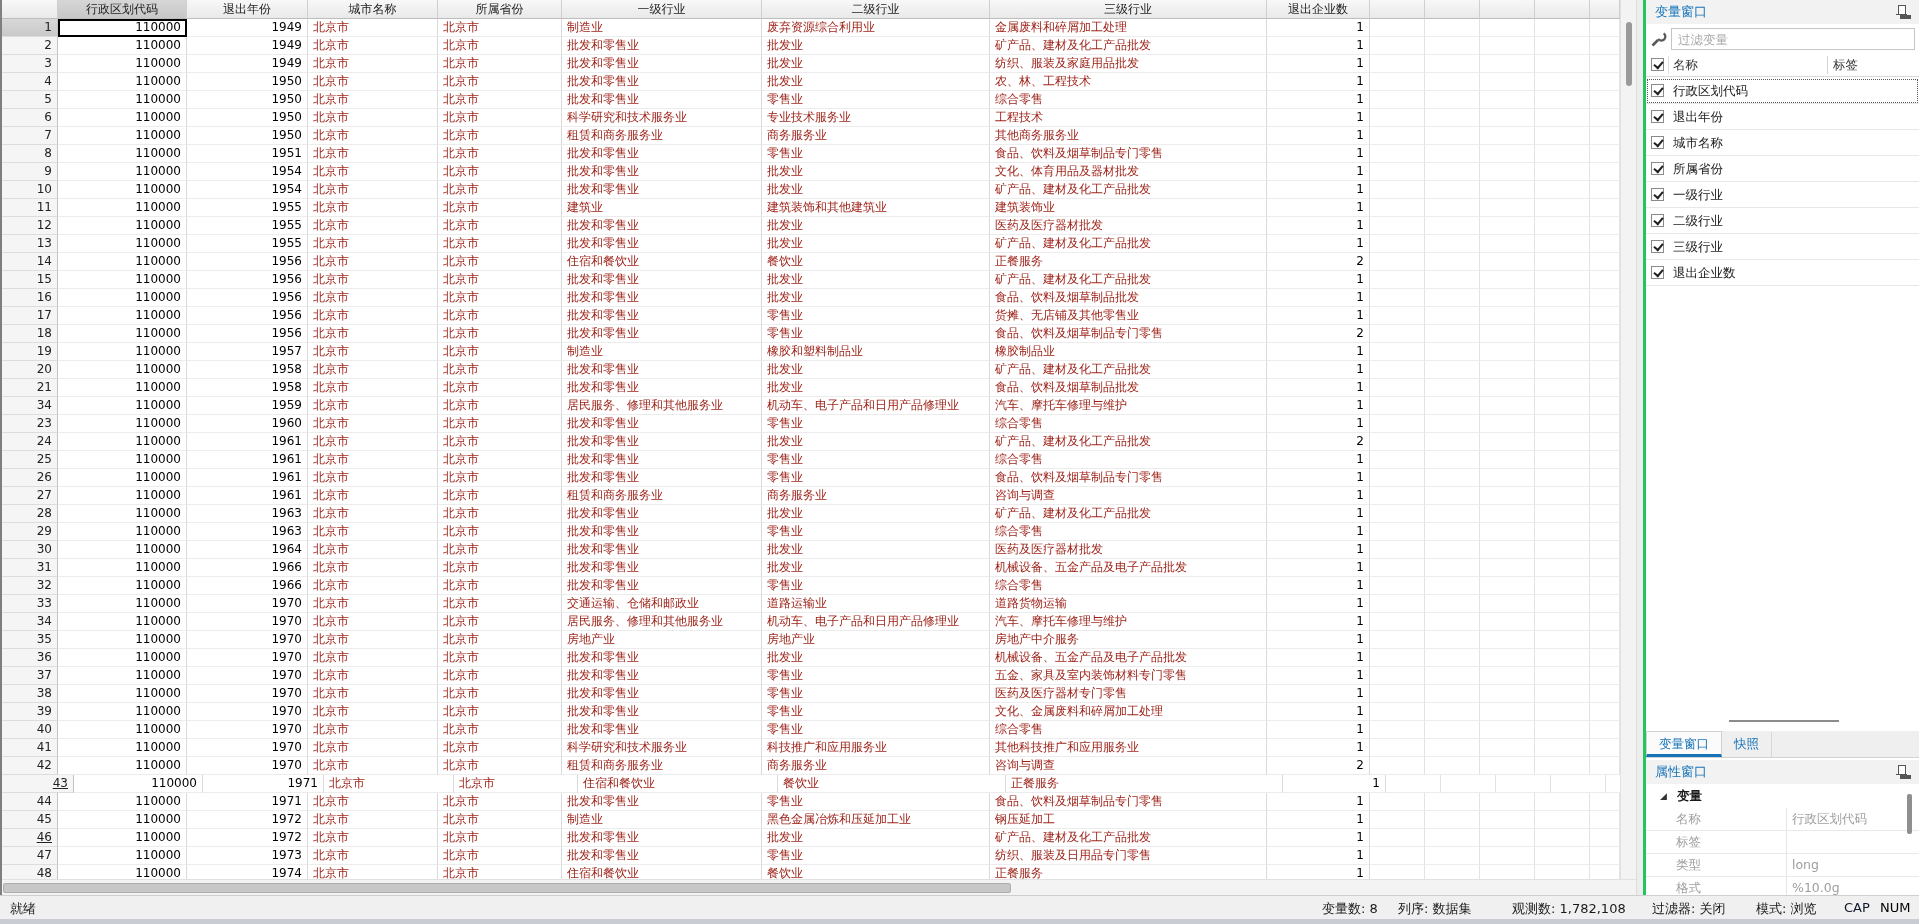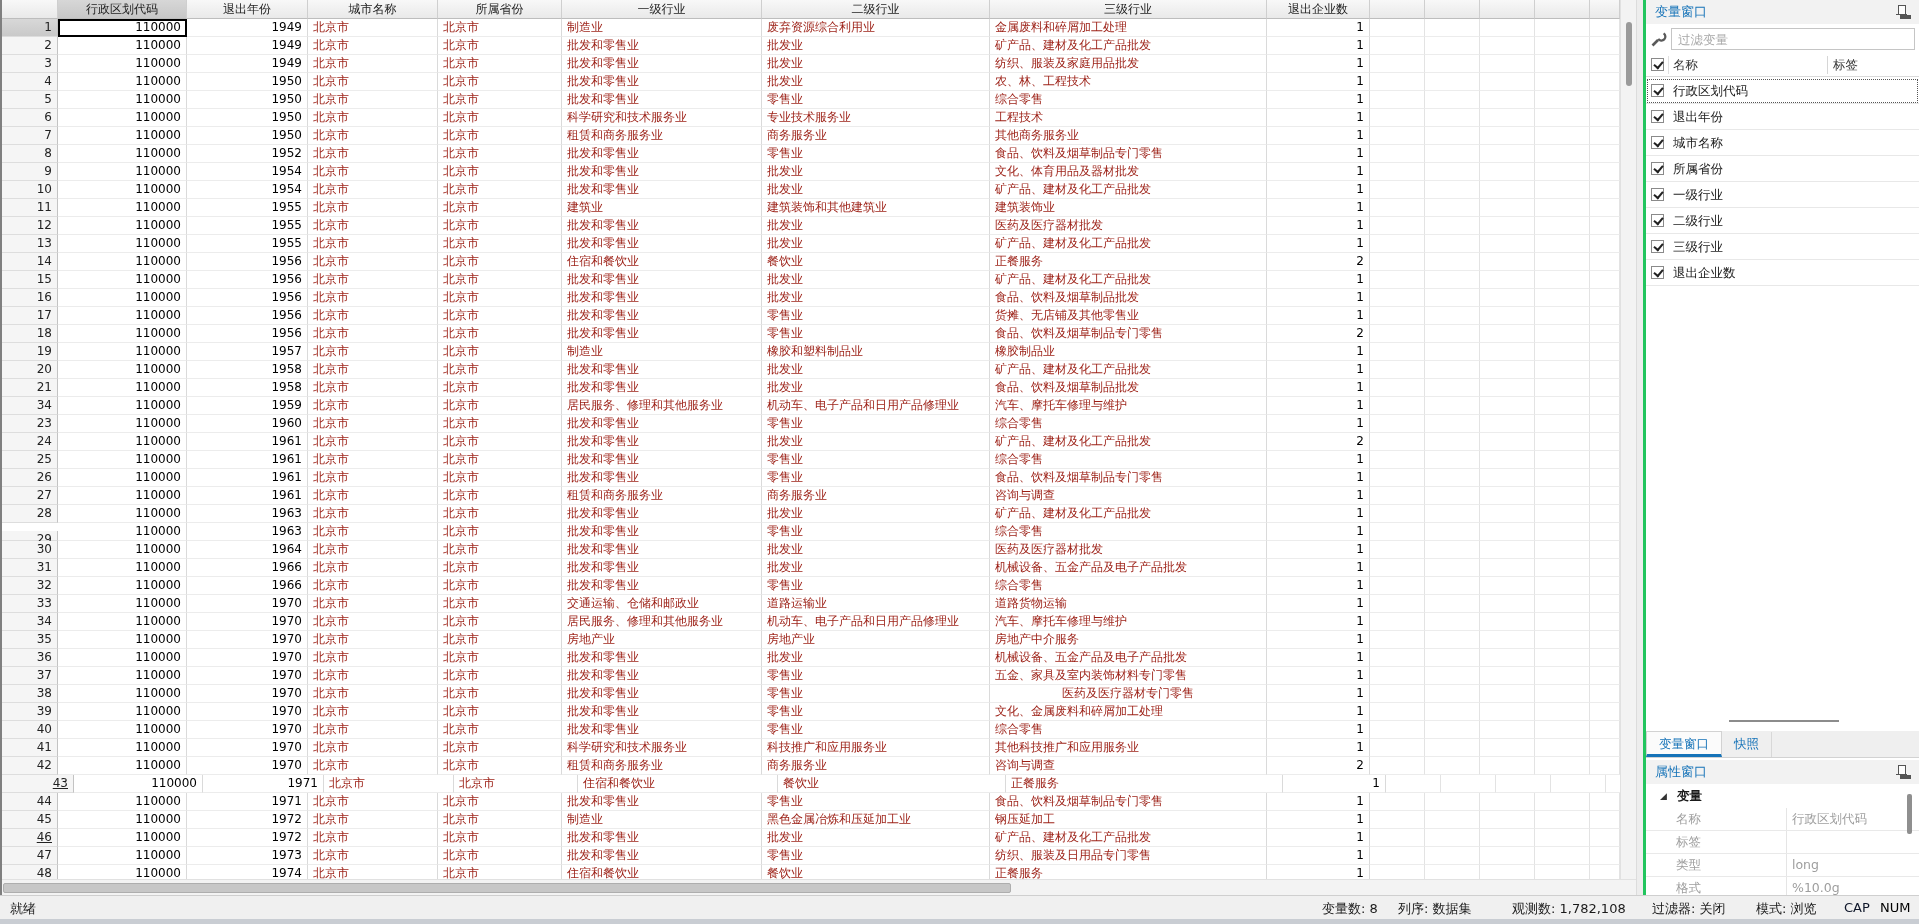--- a/index.html
+++ b/index.html
@@ -222,21 +222,21 @@
           <div class="cell num" style="width: 103px;">1</div>
           <div class="cell fill" style="width: 55px;"></div>
           <div class="cell fill" style="width: 55px;"></div>
           <div class="cell fill" style="width: 55px;"></div>
           <div class="cell fill" style="width: 55px;"></div>
           <div class="cell fill" style="width: 30px;"></div>
         </div>
         <div class="grow">
           <div class="rownum" style="width: 58px;">8</div>
           <div class="cell num" style="width: 129px;">110000</div>
-          <div class="cell num" style="width: 121px;">1952</div>
+          <div class="cell num" style="width: 121px;">1951</div>
           <div class="cell str" style="width: 130px;">北京市</div>
           <div class="cell str" style="width: 124px;">北京市</div>
           <div class="cell str" style="width: 200px;">批发和零售业</div>
           <div class="cell str" style="width: 228px;">零售业</div>
           <div class="cell str" style="width: 277px;">食品、饮料及烟草制品专门零售</div>
           <div class="cell num" style="width: 103px;">1</div>
           <div class="cell fill" style="width: 55px;"></div>
           <div class="cell fill" style="width: 55px;"></div>
           <div class="cell fill" style="width: 55px;"></div>
           <div class="cell fill" style="width: 55px;"></div>
@@ -556,21 +556,21 @@
           <div class="cell str" style="width: 228px;">批发业</div>
           <div class="cell str" style="width: 277px;">矿产品、建材及化工产品批发</div>
           <div class="cell num" style="width: 103px;">1</div>
           <div class="cell fill" style="width: 55px;"></div>
           <div class="cell fill" style="width: 55px;"></div>
           <div class="cell fill" style="width: 55px;"></div>
           <div class="cell fill" style="width: 55px;"></div>
           <div class="cell fill" style="width: 30px;"></div>
         </div>
         <div class="grow">
-          <div class="rownum" style="width: 58px; margin-top: 8px;">29</div>
+          <div class="rownum" style="width: 58px;">29</div>
           <div class="cell num" style="width: 129px;">110000</div>
           <div class="cell num" style="width: 121px;">1963</div>
           <div class="cell str" style="width: 130px;">北京市</div>
           <div class="cell str" style="width: 124px;">北京市</div>
           <div class="cell str" style="width: 200px;">批发和零售业</div>
           <div class="cell str" style="width: 228px;">零售业</div>
           <div class="cell str" style="width: 277px;">综合零售</div>
           <div class="cell num" style="width: 103px;">1</div>
           <div class="cell fill" style="width: 55px;"></div>
           <div class="cell fill" style="width: 55px;"></div>
@@ -707,21 +707,21 @@
           <div class="cell fill" style="width: 30px;"></div>
         </div>
         <div class="grow">
           <div class="rownum" style="width: 58px;">38</div>
           <div class="cell num" style="width: 129px;">110000</div>
           <div class="cell num" style="width: 121px;">1970</div>
           <div class="cell str" style="width: 130px;">北京市</div>
           <div class="cell str" style="width: 124px;">北京市</div>
           <div class="cell str" style="width: 200px;">批发和零售业</div>
           <div class="cell str" style="width: 228px;">零售业</div>
-          <div class="cell str" style="width: 277px; text-align: center;">医药及医疗器材专门零售</div>
+          <div class="cell str" style="width: 277px;">医药及医疗器材专门零售</div>
           <div class="cell num" style="width: 103px;">1</div>
           <div class="cell fill" style="width: 55px;"></div>
           <div class="cell fill" style="width: 55px;"></div>
           <div class="cell fill" style="width: 55px;"></div>
           <div class="cell fill" style="width: 55px;"></div>
           <div class="cell fill" style="width: 30px;"></div>
         </div>
         <div class="grow">
           <div class="rownum" style="width: 58px;">39</div>
           <div class="cell num" style="width: 129px;">110000</div>

